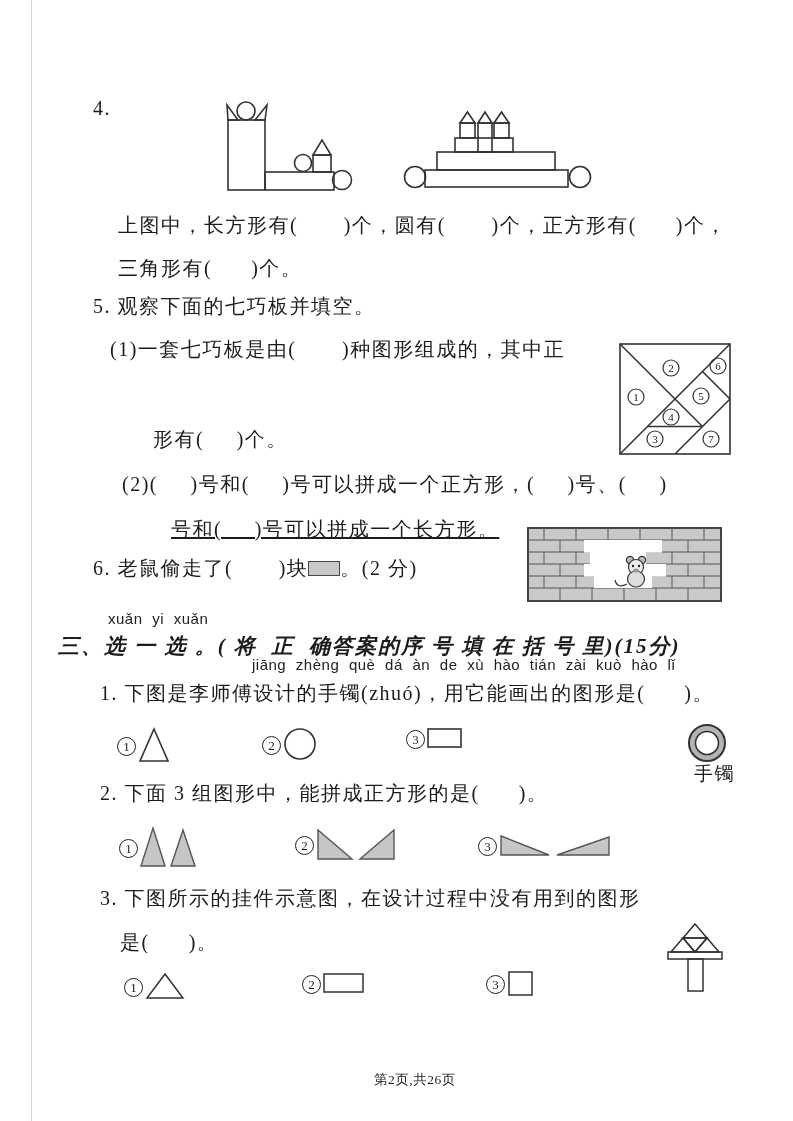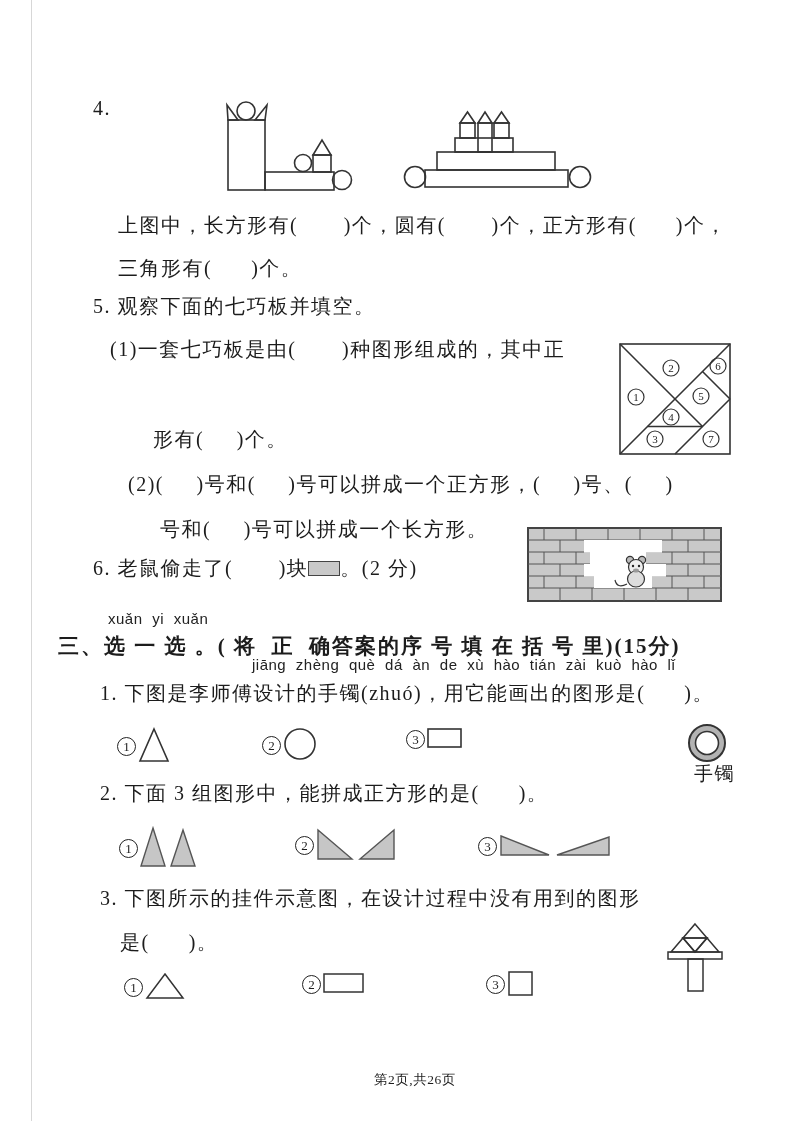--- a/index.html
+++ b/index.html
@@ -127,22 +127,22 @@
         <text x="52" y="78" text-anchor="middle" stroke="none" fill="#1c1c1c">4</text>
       <circle cx="82" cy="53" r="8"></circle>
         <text x="82" y="57" text-anchor="middle" stroke="none" fill="#1c1c1c">5</text>
       <circle cx="99" cy="23" r="8"></circle>
         <text x="99" y="27" text-anchor="middle" stroke="none" fill="#1c1c1c">6</text>
       <circle cx="92" cy="96" r="8"></circle>
         <text x="92" y="100" text-anchor="middle" stroke="none" fill="#1c1c1c">7</text>
     </g>
   </svg>
 
-  <div class="txt" style="left:128px;top:472px;text-align:center;">(2)(     )号和(     )号可以拼成一个正方形，(     )号、(     )</div>
-  <div class="txt" style="left:160px;top:517px;">号和(     )号可以拼成一个长方形。</div>
+  <div class="txt" style="left:122px;top:472px;text-align:center;">(2)(     )号和(     )号可以拼成一个正方形，(     )号、(     )</div>
+  <div class="txt" style="left:171px;top:517px;text-decoration:underline;">号和(     )号可以拼成一个长方形。</div>
 
   <div class="txt" style="left:93px;top:556px;"><span>6. 老鼠偷走了(       )块</span><span class="brick-glyph"></span><span>。(2 分)</span></div>
 
   <svg style="left:527px;top:527px;" width="196" height="76" viewBox="0 0 196 76">
     <rect x="1" y="1" width="193" height="73" fill="#c9c9c9" stroke="#444" stroke-width="2"></rect>
     <g stroke="#555" stroke-width="1">
       <line x1="1" y1="13" x2="194" y2="13"></line>
         <line x1="1" y1="25" x2="194" y2="25"></line>
       <line x1="1" y1="37" x2="194" y2="37"></line>
         <line x1="1" y1="49" x2="194" y2="49"></line>
@@ -194,21 +194,21 @@
       <circle cx="109" cy="40" r="7.5" fill="#eee"></circle>
       <ellipse cx="109" cy="52" rx="8.5" ry="8" fill="#ddd"></ellipse>
       <circle cx="106" cy="39" r="1.2" fill="#222" stroke="none"></circle>
       <circle cx="112" cy="39" r="1.2" fill="#222" stroke="none"></circle>
       <ellipse cx="109" cy="43.5" rx="3" ry="2" fill="#999" stroke="none"></ellipse>
     </g>
   </svg>
 
   <div class="pinyin" style="left:108px;top:610px;text-align:center;">xuǎn yi xuǎn</div>
   <div class="pinyin" style="left:252px;top:610px;margin-top:46px;">jiāng zhèng què dá àn de xù hào tián zài kuò hào lǐ</div>
-  <div class="sec-title" style="left:58px;top:632px;">三、选 一 选 。( 将  正  确答案的序 号 填 在 括 号 里)(15分)</div>
+  <div class="sec-title" style="left:58px;top:632px;font-style:italic;">三、选 一 选 。( 将  正  确答案的序 号 填 在 括 号 里)(15分)</div>
 
   <div class="txt" style="left:100px;top:681px;">1. 下图是李师傅设计的手镯(zhuó)，用它能画出的图形是(      )。</div>
 
   <div class="optrow" style="left:117px;top:727px;">
     <span class="cn">1</span><svg class="opt-shape" style="position:static" width="32" height="36" viewBox="0 0 32 36">
         <polygon points="16,2 30,34 2,34" fill="none" stroke="#333" stroke-width="1.6"></polygon>
       </svg>
   </div>
   <div class="optrow" style="left:262px;top:727px;">
     <span class="cn">2</span><svg class="opt-shape" style="position:static" width="34" height="34" viewBox="0 0 34 34">

